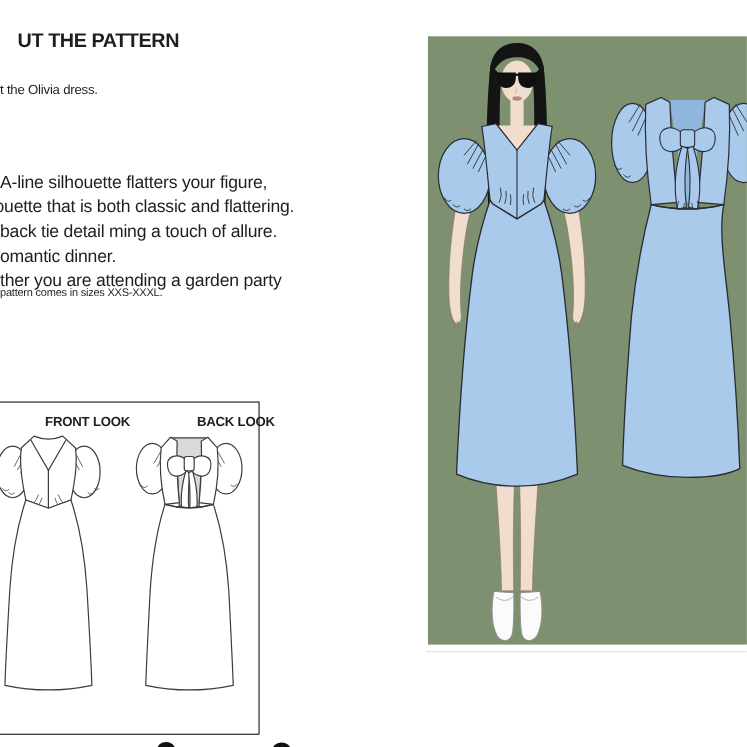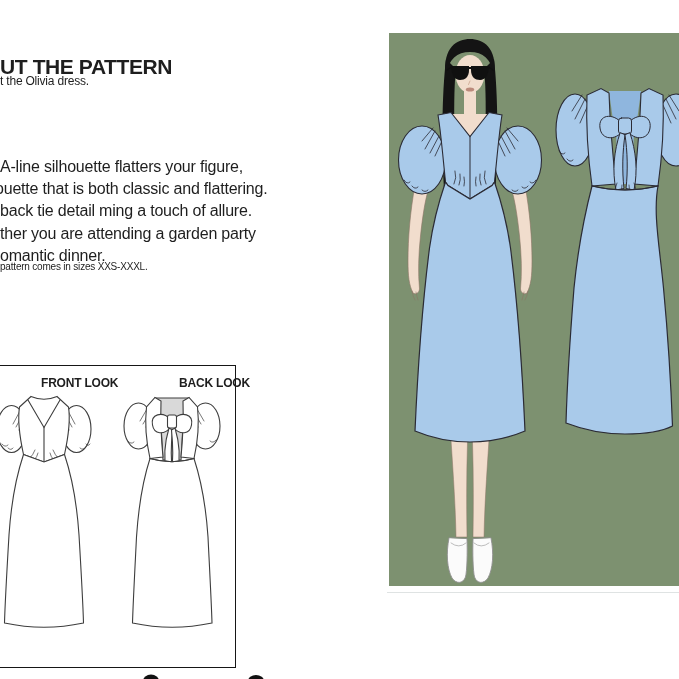--- a/index.html
+++ b/index.html
@@ -1,19 +1,19 @@
 <!DOCTYPE html>
 <html style="--panel-green: #7d9170; --dress-blue: #a9caea; --dress-blue-shadow: #8fb6de; --skin: #f1ddcd; --hair-black: #141414; --outline-dark: #2b2b35; --sketch-line: #3d3d3d; --sketch-shade: #d9d9d9; --text-dark: #1e1e1e; --shoe-white: #fbfbfb;"><head>
 <meta charset="utf-8">
 <style>
   html,body{margin:0;padding:0;background:#fff;}
   .page{position:relative;width:679px;height:679px;background:#fff;overflow:hidden;
         font-family:"Liberation Sans",sans-serif;color:#1e1e1e;}
   
-  .heading{position:absolute;left:0;top:27px;font-size:21px;font-weight:bold;letter-spacing:-0.4px;white-space:nowrap;margin-top:28px;}
+  .heading{position:absolute;left:16px;top:27px;font-size:18px;font-weight:bold;letter-spacing:-0.4px;white-space:nowrap;}
   .intro{position:absolute;left:0;top:74px;font-size:12px;letter-spacing:-0.2px;white-space:nowrap;}
   .para{position:absolute;left:0;top:110px;font-size:16px;line-height:22.2px;letter-spacing:-0.2px;margin-top:46px;}
   .para div{white-space:nowrap;}
   .para .clip-first{margin-left:-5px;}
   .sizes{position:absolute;left:0;top:261px;font-size:10px;letter-spacing:-0.2px;white-space:nowrap;}
   .drafted{position:absolute;left:0;top:299px;font-size:16px;line-height:22px;letter-spacing:-0.2px;}
   .drafted div{white-space:nowrap;}
   
   .looks-box{position:absolute;left:-30px;top:365px;width:264px;height:301px;border:1.6px solid #161616;background:#fff;}
   .flat-label{position:absolute;top:376px;font-size:12px;font-weight:bold;letter-spacing:-0.2px;white-space:nowrap;margin-left:40px;}
@@ -30,22 +30,22 @@
 <body>
 
 <div class="page">
 
   <div class="heading">UT THE PATTERN</div>
   <div class="intro">t the Olivia dress.</div>
   <div class="para">
     <div>A-line silhouette  flatters your figure,</div>
     <div class="clip-first">ouette that is both classic and flattering.</div>
     <div>back tie detail ming a touch of allure.</div>
+    <div>omantic dinner.</div>
     <div>ther you are attending a garden party</div>
-    <div>omantic dinner.</div>
   </div>
   <div class="sizes">pattern comes in sizes XXS-XXXL.</div>
 
   <div class="looks-box"></div>
   <div class="flat-label front-label">FRONT LOOK</div>
   <div class="flat-label back-label">BACK LOOK</div>
 
   <svg class="flats" width="236" height="303" viewBox="0 0 236 303">
 
     <g fill="#ffffff" stroke="var(--sketch-line)" stroke-width="1.1" stroke-linecap="round">

